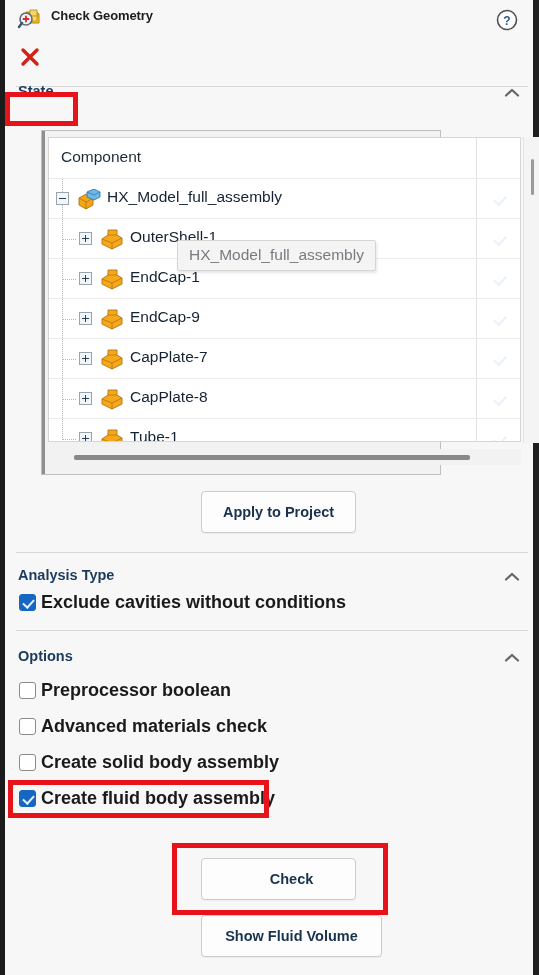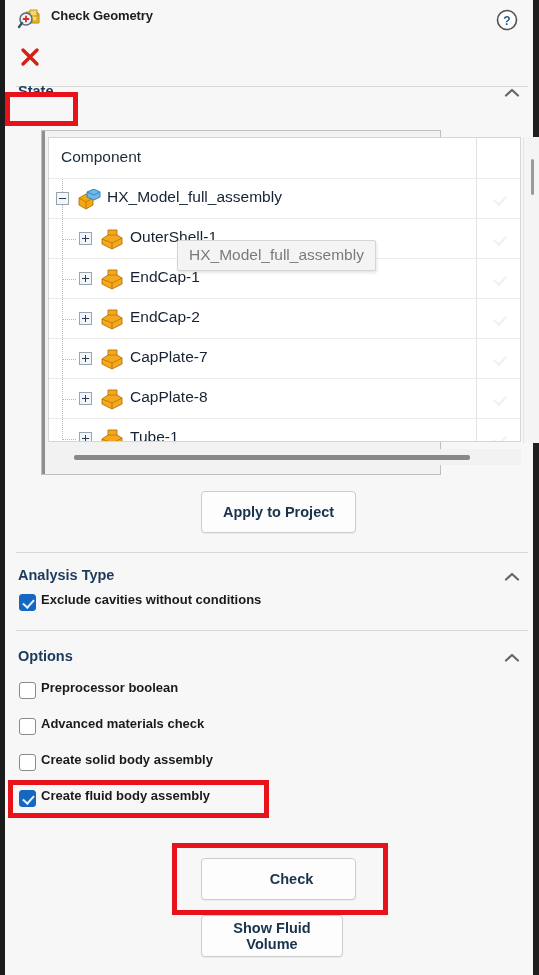--- a/index.html
+++ b/index.html
@@ -217,21 +217,21 @@
     background: #1567c2; border-color: #1567c2;
   }
   .cbrow .box.checked::after {
     content: ""; position: absolute; left: 5px; top: 2px;
     width: 5px; height: 9px;
     border: solid #e9f1fa; border-width: 0 2px 2px 0;
     transform: rotate(42deg);
   }
   .cbrow .txt {
     position: absolute; left: 36px; top: 2px;
-    font-size: 13px; font-weight: bold; color: #1a1a1a;
+    font-size: 18px; font-weight: bold; color: #1a1a1a;
     white-space: nowrap;
   }
 
   
   .redbox {
     position: absolute;
     border: 5px solid #e8131a;
     box-sizing: border-box;
     pointer-events: none;
     z-index: 20;
@@ -353,21 +353,21 @@
           <span class="guide-stub" style="top:20px;"></span>
           <span class="expander plus" style="left:30px;"></span>
           <span class="partnode" style="left:51px;">
             <svg width="24" height="21" viewBox="0 0 24 21">
               <path d="M2 10 L8 6 L8 1 L17 1 L17 6 L22 9 L22 15 L12 20 L2 15 Z" fill="#f5a81c" stroke="#b3740a" stroke-width="0.9"></path>
               <path d="M2 10 L12 14 L22 9" fill="none" stroke="#b3740a" stroke-width="0.8"></path>
               <path d="M12 14 L12 20" fill="none" stroke="#b3740a" stroke-width="0.8"></path>
               <path d="M8 6 L17 6" fill="none" stroke="#b3740a" stroke-width="0.7"></path>
             </svg>
           </span>
-          <span class="tlabel" style="left:81px;">EndCap-2</span>
+          <span class="tlabel" style="left:81px;">EndCap-9</span>
           <span class="cbcell">
             <span class="cb-on"></span>
           </span>
         </div>
 
         <div class="trow" style="top:200px;">
           <span class="guide-stub" style="top:20px;"></span>
           <span class="expander plus" style="left:30px;"></span>
           <span class="partnode" style="left:51px;">
             <svg width="24" height="21" viewBox="0 0 24 21">
@@ -473,21 +473,21 @@
       <span class="txt">Create solid body assembly</span>
     </div>
 
     <div class="cbrow" style="top:786px;">
       <span class="box checked"></span>
       <span class="txt">Create fluid body assembly</span>
     </div>
 
     <button class="btn" style="left:196px; top:858px; width:155px; height:42px;padding-left:32px;">Check</button>
 
-    <button class="btn" style="left:196px; top:915px; width:142px; height:42px;">Show Fluid Volume</button>
+    <button class="btn" style="left:196px; top:915px; width:181px; height:42px;">Show Fluid Volume</button>
 
   </div>
 
   <div class="redbox" style="left:5px; top:92px; width:73px; height:34px;"></div>
   <div class="redbox" style="left:8px; top:780px; width:261px; height:38px;"></div>
   <div class="redbox" style="left:172px; top:843px; width:216px; height:72px;"></div>
 
 </div>
 
 </body></html>

